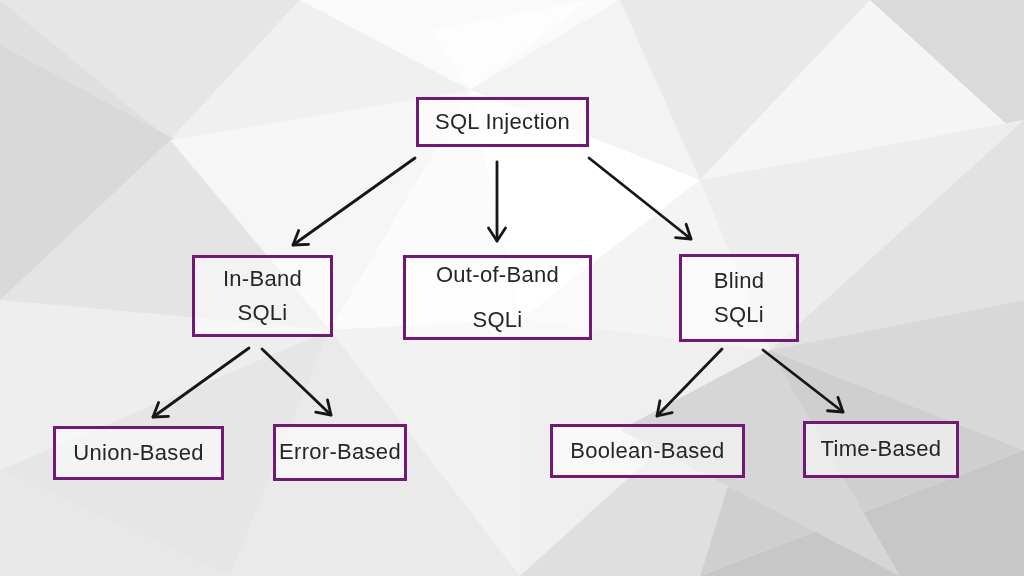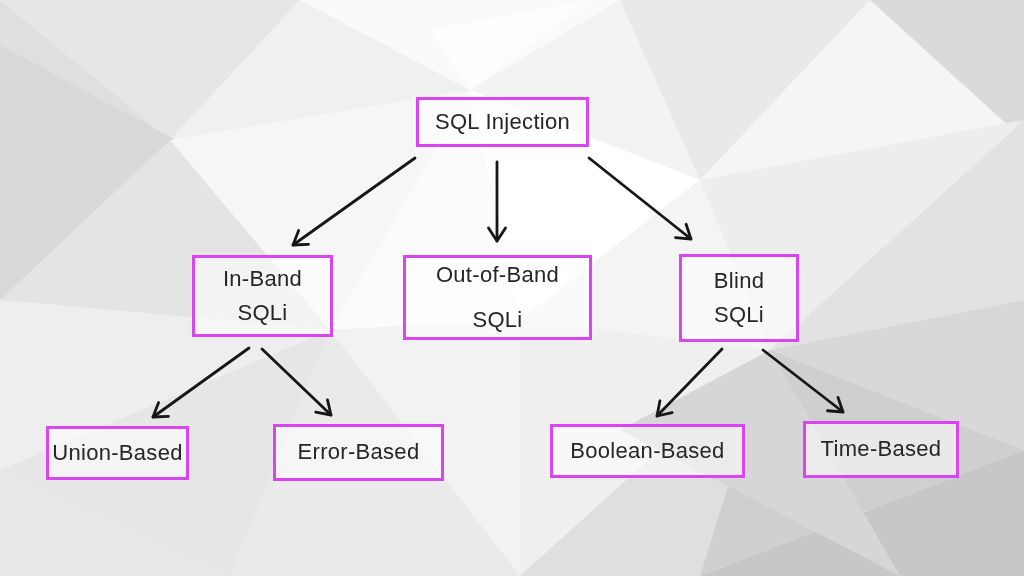--- a/index.html
+++ b/index.html
@@ -17,39 +17,39 @@
   #bg-layer, #edge-layer {
     position: absolute;
     left: 0;
     top: 0;
     width: 1024px;
     height: 576px;
   }
   .node {
     position: absolute;
     box-sizing: border-box;
-    border: 3px solid #d946ef;
+    border: 3px solid #701a75;
     background: rgba(255, 255, 255, 0.55);
     display: flex;
     flex-direction: column;
     align-items: center;
     justify-content: center;
     color: #262626;
     font-size: 22px;
     letter-spacing: 0.3px;
     line-height: 1.55;
     text-align: center;
     white-space: nowrap;
   }
   #node-root        { left: 416px; top:  97px; width: 173px; height: 50px; }
   #node-inband      { left: 192px; top: 255px; width: 141px; height: 82px; text-align: right; }
   #node-outofband   { left: 403px; top: 255px; width: 189px; height: 85px; justify-content: space-between; }
   #node-blind       { left: 679px; top: 254px; width: 120px; height: 88px; }
-  #node-union       { left:  46px; top: 426px; width: 143px; height: 54px; }
-  #node-error       { left: 273px; top: 424px; width: 171px; height: 57px; }
+  #node-union       { left:  53px; top: 426px; width: 171px; height: 54px; }
+  #node-error       { left: 273px; top: 424px; width: 134px; height: 57px; }
   #node-boolean     { left: 550px; top: 424px; width: 195px; height: 54px; }
   #node-time        { left: 803px; top: 421px; width: 156px; height: 57px; }
 </style>
 </head>
 <body>
 
 <div id="canvas">
 
   <svg id="bg-layer" viewBox="0 0 1024 576" xmlns="http://www.w3.org/2000/svg" aria-hidden="true">
     <rect x="0" y="0" width="1024" height="576" fill="#f1f1f1"></rect>

